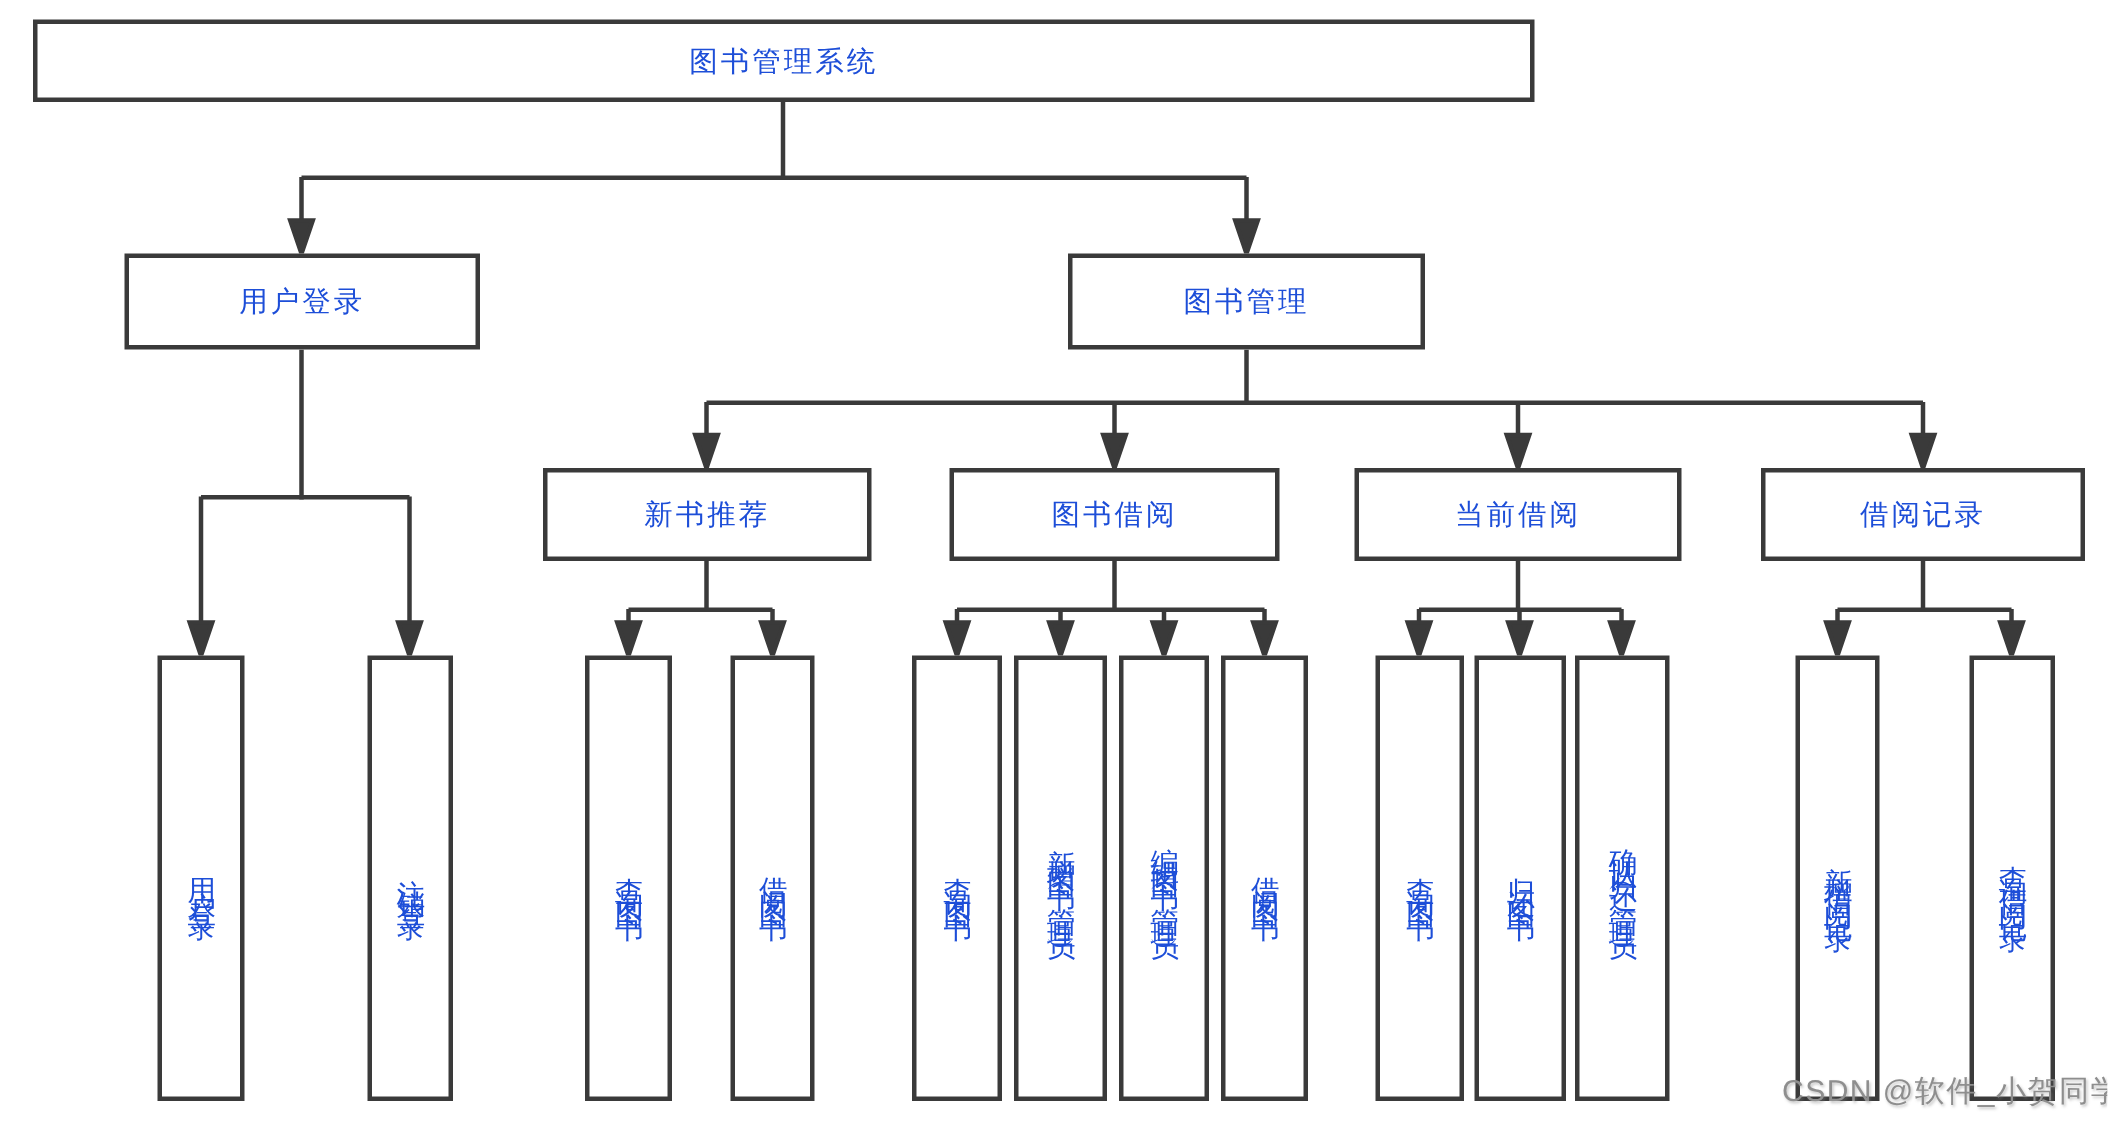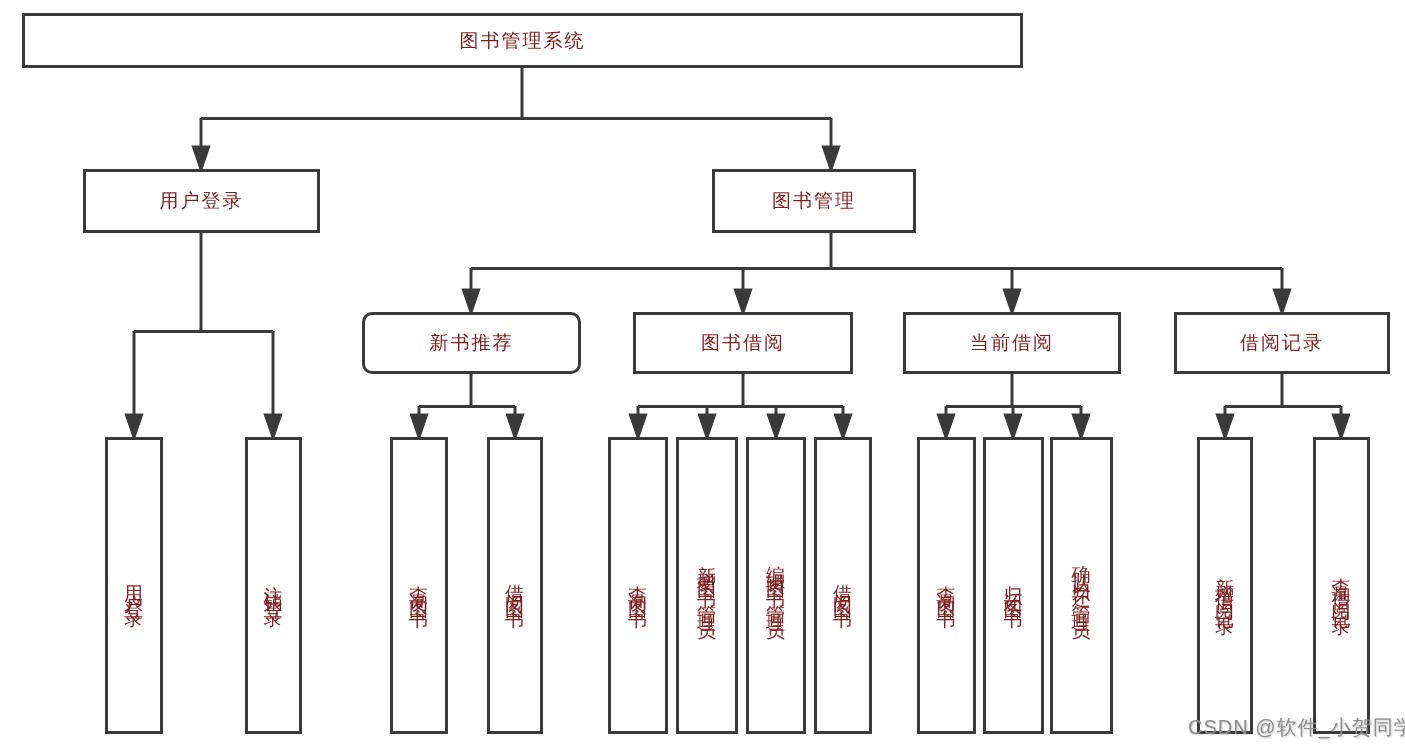--- a/index.html
+++ b/index.html
@@ -19,41 +19,41 @@
     position: absolute;
     left: 0; top: 0;
     width: 1405px; height: 747px;
     z-index: 0;
   }
   .node {
     position: absolute;
     box-sizing: border-box;
     border: 3px solid #3a3a3a;
     background: #ffffff;
-    color: #7f1d1d;
+    color: #1d4ed8;
     display: flex;
     align-items: center;
     justify-content: center;
     font-size: 19px;
     letter-spacing: 2px;
     z-index: 1;
     text-align: center;
   }
   .vnode {
     writing-mode: vertical-rl;
     text-orientation: mixed;
     letter-spacing: 8px;
     line-height: 1;
     padding: 6px 0;
   }
   
   #b-root    { left: 22px;   top: 13px;  width: 1001px; height: 55px; }
   #b-user    { left: 83px;   top: 169px; width: 237px;  height: 64px; }
-  #b-mgmt    { left: 712px;  top: 169px; width: 204px;  height: 64px; }
-  #b-rec     { left: 362px;  top: 312px; width: 219px;  height: 62px; border-radius: 10px; }
+  #b-mgmt    { left: 712px;  top: 169px; width: 238px;  height: 64px; }
+  #b-rec     { left: 362px;  top: 312px; width: 219px;  height: 62px; }
   #b-borrow  { left: 633px;  top: 312px; width: 220px;  height: 62px; }
   #b-current { left: 903px;  top: 312px; width: 218px;  height: 62px; }
   #b-records { left: 1174px; top: 312px; width: 216px;  height: 62px; }
   
   .leaf { top: 437px; height: 297px; }
   #l1  { left: 105px;  width: 58px; }
   #l2  { left: 245px;  width: 57px; }
   #l3  { left: 390px;  width: 58px; }
   #l4  { left: 487px;  width: 56px; }
   #l5  { left: 608px;  width: 60px; }

